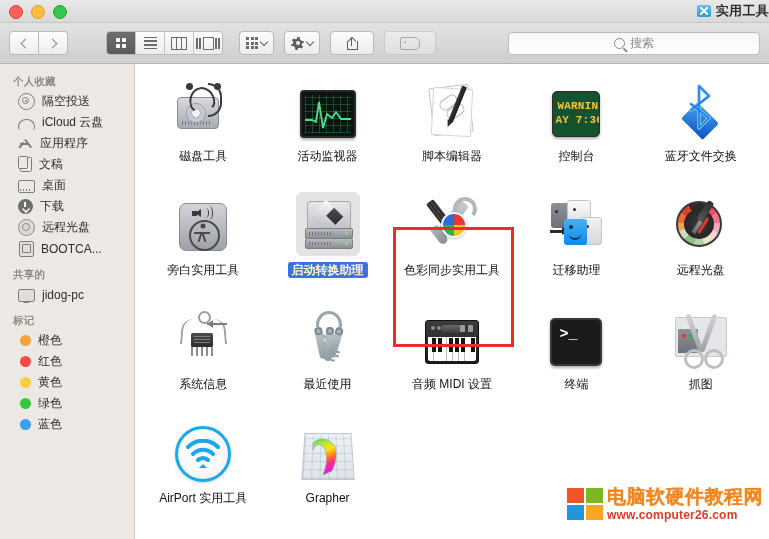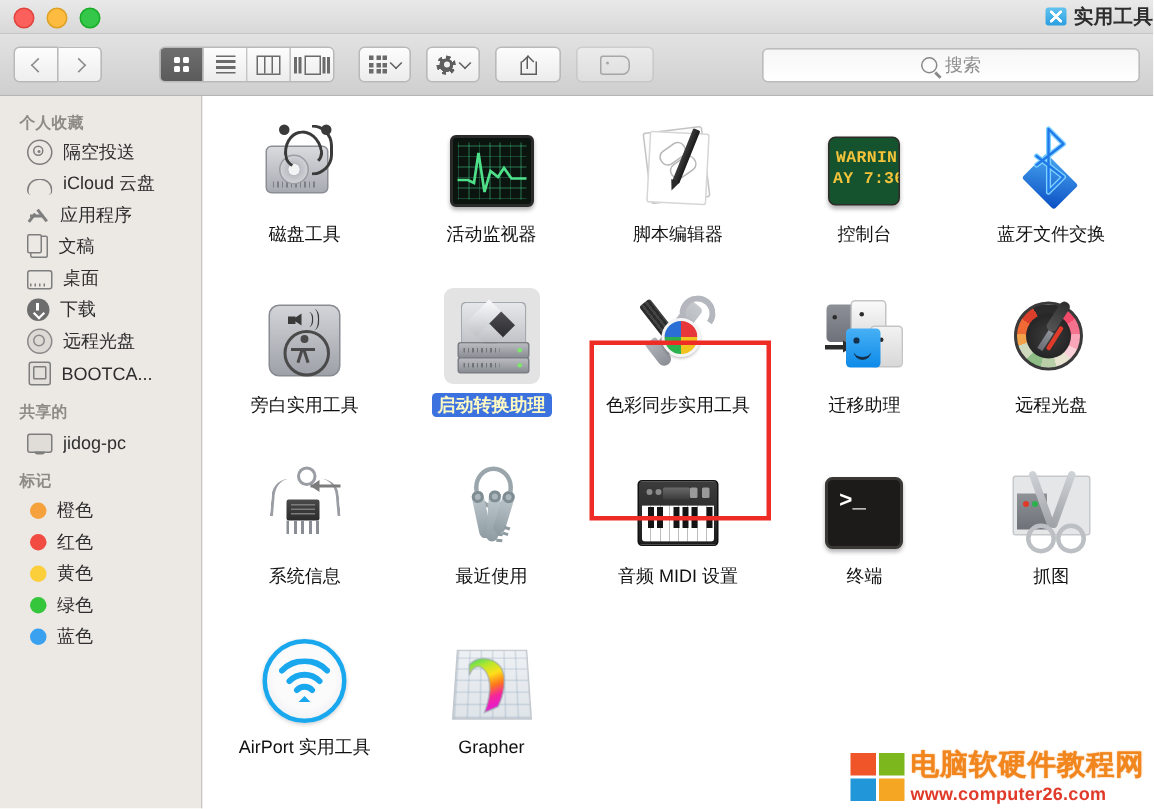--- a/index.html
+++ b/index.html
@@ -388,21 +388,21 @@
   
   .a-gr{width:50px;height:48px;margin-top:5px;position:relative;}
   .a-gr .bx{position:absolute;inset:0;background:
       repeating-linear-gradient(90deg,rgba(150,170,190,.35) 0 1px,transparent 1px 8px),
       repeating-linear-gradient(0deg,rgba(150,170,190,.35) 0 1px,transparent 1px 8px),
       linear-gradient(to bottom,#eef1f4,#dfe4e9);
     border:1px solid #c3c8ce;transform:perspective(90px) rotateX(14deg);}
   .a-gr svg{position:absolute;left:0;top:0;}
 
   
-  .watermark{position:absolute;right:6px;bottom:4px;display:flex;align-items:center;gap:4px;z-index:6;}
+  .watermark{position:absolute;right:6px;bottom:18px;display:flex;align-items:center;gap:4px;z-index:6;}
   .wm-logo{display:grid;grid-template-columns:17px 17px;grid-template-rows:15px 15px;gap:2.5px;}
   .wm-logo i{display:block;}
   .wm-text{display:flex;flex-direction:column;line-height:1;}
   .wm-title{font-size:19px;font-weight:bold;color:#f2861e;letter-spacing:.5px;
     text-shadow:0 0 1px #f2861e;}
   .wm-url{font-size:12px;font-weight:bold;color:#e03a2a;margin-top:3px;letter-spacing:.2px;}
 </style>
 </head>
 <body>
 

